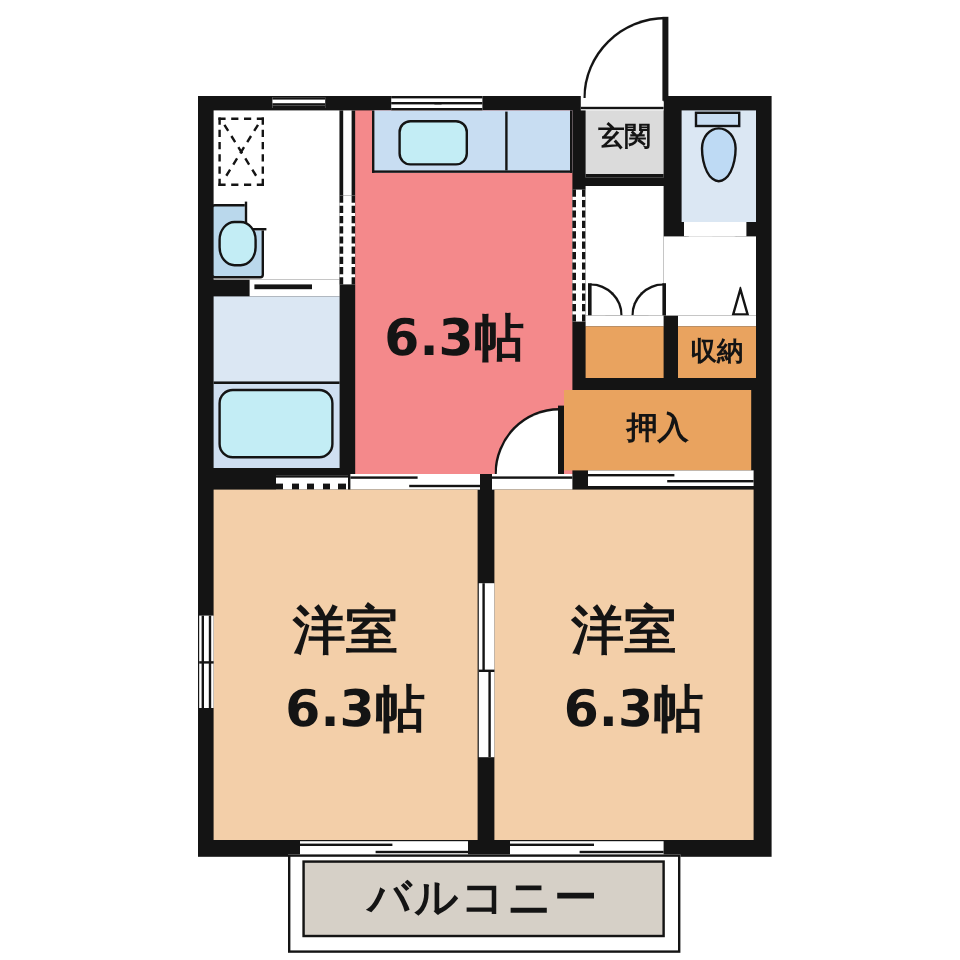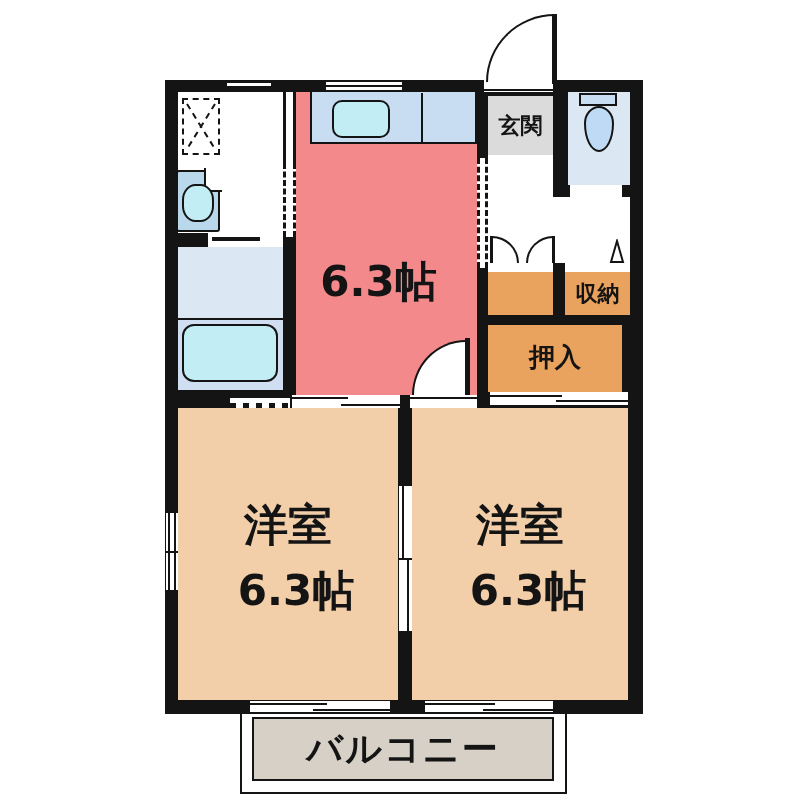--- a/index.html
+++ b/index.html
@@ -68,21 +68,21 @@
   <div class="abs fixture-cyan" style="left:332px;top:100px;width:58px;height:38px;border-radius:10px;"></div>
   <div class="abs line" style="left:421px;top:93px;width:2px;height:49px;"></div>
 
   <div class="abs lbl" style="left:286px;top:254px;width:185px;height:52px;font-size:42px;">6.3帖</div>
 
   <div class="abs arc-tl" style="left:412px;top:340px;width:54px;height:55px;background:#fff;"></div>
   <div class="abs leaf" style="left:465px;top:338px;width:5px;height:57px;"></div>
 
   <div class="abs white" style="left:477px;top:158px;width:11px;height:110px;border-left:3px dashed #141414;border-right:3px dashed #141414;"></div>
 
-  <div class="abs genkan" style="left:488px;top:96px;width:65px;height:63px;">
+  <div class="abs genkan" style="left:488px;top:85px;width:65px;height:63px;">
     <div class="lbl" style="font-size:22px;line-height:60px;">玄関</div>
   </div>
 
   <div class="abs white" style="left:484px;top:80px;width:69px;height:12px;">
     <div class="line" style="left:0;bottom:1px;width:100%;height:2px;"></div>
   </div>
   <div class="abs arc-tl" style="left:486px;top:14px;width:69px;height:68px;"></div>
   <div class="abs leaf" style="left:552px;top:14px;width:5px;height:70px;"></div>
 
   <div class="abs wetfloor" style="left:568px;top:92px;width:62px;height:93px;"></div>
@@ -104,21 +104,21 @@
     <polygon points="11,2 5,23 17,23" fill="#ffffff" stroke="#141414" stroke-width="2"></polygon>
   </svg>
 
   <div class="abs white" style="left:488px;top:263px;width:65px;height:9px;"></div>
   <div class="abs white" style="left:565px;top:263px;width:65px;height:9px;"></div>
 
   <div class="abs closet" style="left:488px;top:272px;width:65px;height:43px;"></div>
   <div class="abs closet" style="left:565px;top:272px;width:65px;height:43px;">
     <div class="lbl" style="font-size:22px;line-height:43px;">収納</div>
   </div>
-  <div class="abs closet" style="left:488px;top:325px;width:134px;height:67px;">
+  <div class="abs closet" style="left:470px;top:325px;width:156px;height:67px;">
     <div class="lbl" style="font-size:26px;line-height:64px;">押入</div>
   </div>
 
   <div class="abs win" style="left:490px;top:392px;width:138px;height:13px;">
     <div class="line" style="left:0;top:3px;width:52%;height:2px;"></div>
     <div class="line" style="right:0;top:8px;width:52%;height:2px;"></div>
   </div>
 
   <div class="abs win" style="left:227px;top:81px;width:44px;height:9px;border-top:2px solid #141414;border-bottom:2px solid #141414;">
     <div class="line" style="left:0;top:3px;width:100%;height:2px;"></div>

